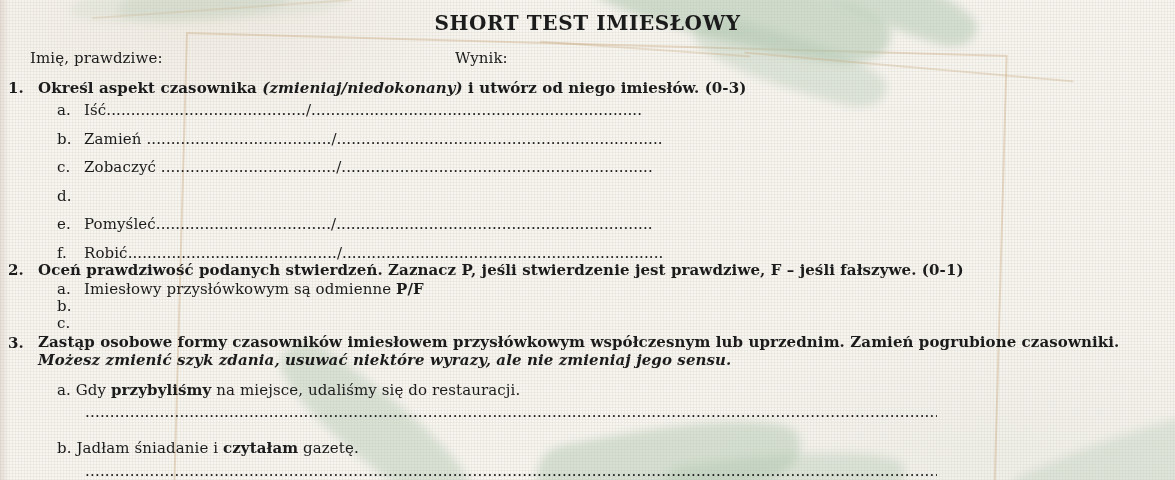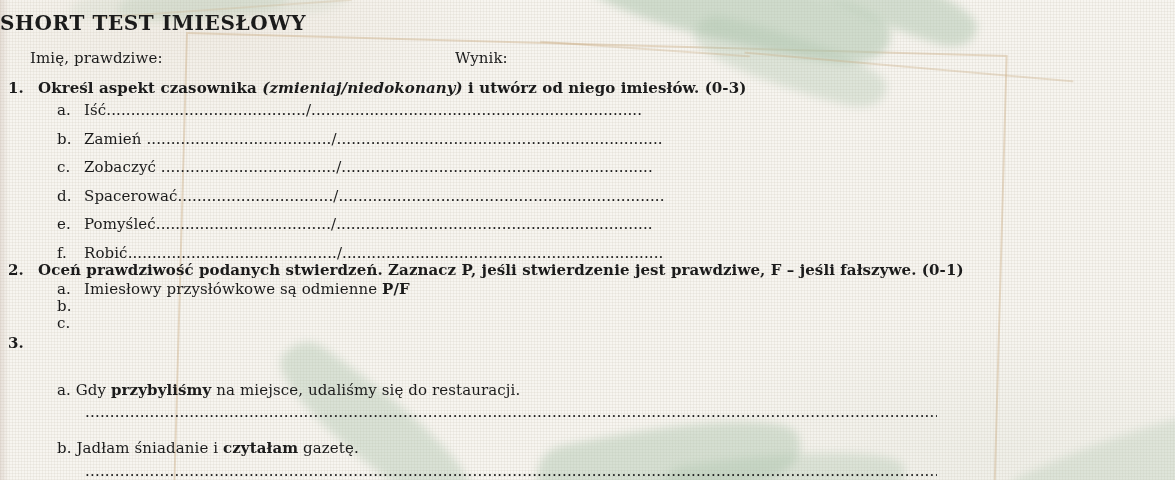--- a/index.html
+++ b/index.html
@@ -34,21 +34,21 @@
   .st1 { left:540px; top:48px; width:210px; transform:rotate(4deg);  opacity:.30; }
   .st2 { left:744px; top:66px; width:330px; transform:rotate(5deg);  opacity:.32; }
   .st3 { left:92px;  top:8px;  width:260px; transform:rotate(-4deg); opacity:.22; }
   
   .lb1 { left:258px; top:392px; width:235px; height:72px; transform:rotate(35deg);  opacity:.38; }
   .lb2 { left:536px; top:424px; width:265px; height:76px; transform:rotate(-12deg); opacity:.42; }
   .lb3 { left:660px; top:452px; width:245px; height:62px; transform:rotate(-8deg);  opacity:.32; }
   .lb4 { left:1000px;top:430px; width:265px; height:82px; transform:rotate(-24deg); opacity:.28; }
 
   .txt { position:absolute; z-index:2; line-height:18px; font-size:15px; letter-spacing:.1px; }
-  .title { left:0; top:12px; width:1175px; font-size:20px; line-height:22px; font-weight:bold; letter-spacing:.6px; }
+  .title { left:0; top:12px; width:1175px; text-align:center; font-size:20px; line-height:22px; font-weight:bold; letter-spacing:.6px; }
   .row { left:0; top:0; width:1175px; height:20px; }
   .at { position:absolute; white-space:nowrap; }
   .qnum { left:8px; font-weight:bold; }
   .qtext { left:38px; font-weight:bold; }
   .ltr { left:57px; }
   .item { left:84px; overflow:hidden; max-width:1080px; }
   .b { font-weight:bold;margin-top:38px; }
   .i { font-style:italic; }
   .ans { left:85px; width:852px; overflow:hidden; white-space:nowrap; letter-spacing:.2px; }
   .q3p { left:38px; width:1118px; font-weight:bold; line-height:17.5px; white-space:normal; }
@@ -91,48 +91,48 @@
   <div class="txt row" style="top:130px">
     <span class="at ltr">b.</span>
     <span class="at item"><span>Zamień </span><span>......................................</span><span>/</span><span>...................................................................</span></span>
   </div>
   <div class="txt row" style="top:158px">
     <span class="at ltr">c.</span>
     <span class="at item"><span>Zobaczyć </span><span>....................................</span><span>/</span><span>................................................................</span></span>
   </div>
   <div class="txt row" style="top:187px">
     <span class="at ltr">d.</span>
-    <span class="at item"><span>Spacerować</span><span>................................</span><span>/</span><span>...................................................................</span></span>
   </div>
   <div class="txt row" style="top:215px">
     <span class="at ltr">e.</span>
     <span class="at item"><span>Pomyśleć</span><span>....................................</span><span>/</span><span>.................................................................</span></span>
   </div>
   <div class="txt row" style="top:244px">
     <span class="at ltr">f.</span>
     <span class="at item"><span>Robić</span><span>...........................................</span><span>/</span><span>..................................................................</span></span>
   </div>
 
   <div class="txt row" style="top:261px">
     <span class="at qnum">2.</span>
     <span class="at qtext">Oceń prawdziwość podanych stwierdzeń. Zaznacz P, jeśli stwierdzenie jest prawdziwe, F – jeśli fałszywe. (0-1)</span>
   </div>
   <div class="txt row" style="top:280px">
     <span class="at ltr">a.</span>
-    <span class="at item"><span>Imiesłowy przysłówkowe są odmienne </span><span class="b">P/F</span></span>
+    <span class="at item"><span>Imiesłowy przysłówkowym są odmienne </span><span class="b">P/F</span></span>
   </div>
   <div class="txt row" style="top:297px">
     <span class="at ltr">b.</span>
   </div>
   <div class="txt row" style="top:314px">
     <span class="at ltr">c.</span>
   </div>
 
   <div class="txt row" style="top:334px; height:40px">
     <span class="at qnum">3.</span>
+    <span class="at q3p"><span>Zastąp osobowe formy czasowników imiesłowem przysłówkowym współczesnym lub uprzednim. Zamień pogrubione czasowniki. </span><span class="i">Możesz zmienić szyk zdania, usuwać niektóre wyrazy, ale nie zmieniaj jego sensu.</span></span>
   </div>
   <div class="txt row" style="top:381px">
     <span class="at" style="left:57px"><span>a.</span><span> Gdy </span><span class="b">przybyliśmy</span><span> na miejsce, udaliśmy się do restauracji.</span></span>
   </div>
   <div class="txt row ans" style="top:403px">......................................................................................................................................................................................................</div>
   <div class="txt row" style="top:439px">
     <span class="at" style="left:57px"><span>b.</span><span> Jadłam śniadanie i </span><span class="b">czytałam</span><span> gazetę.</span></span>
   </div>
   <div class="txt row ans" style="top:462px">......................................................................................................................................................................................................</div>
 

